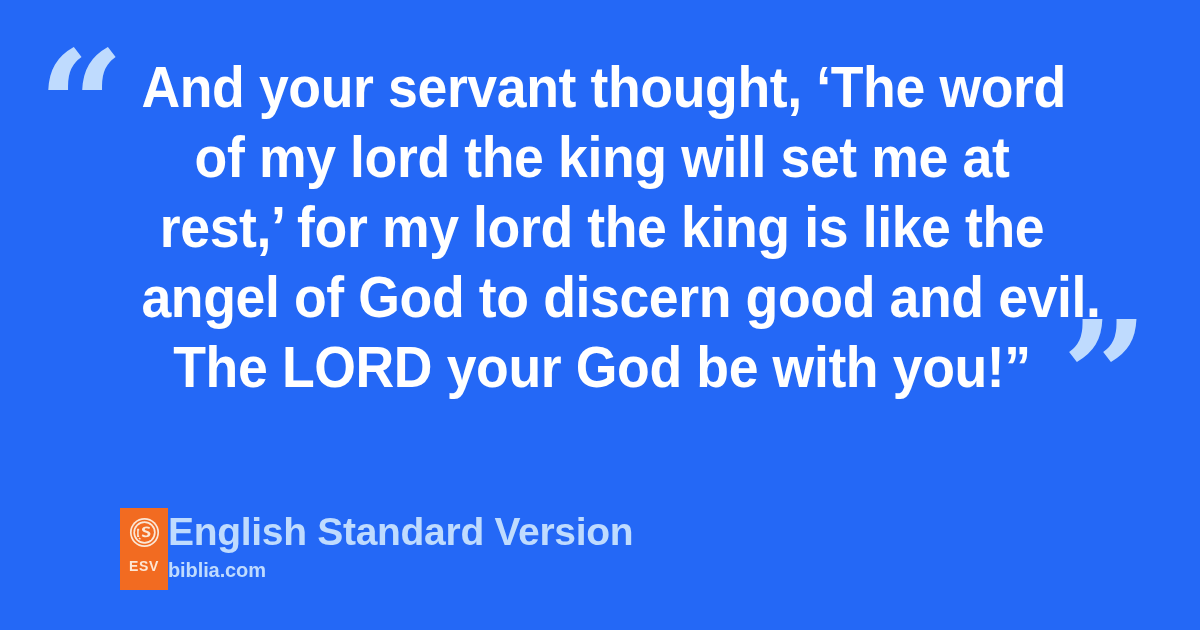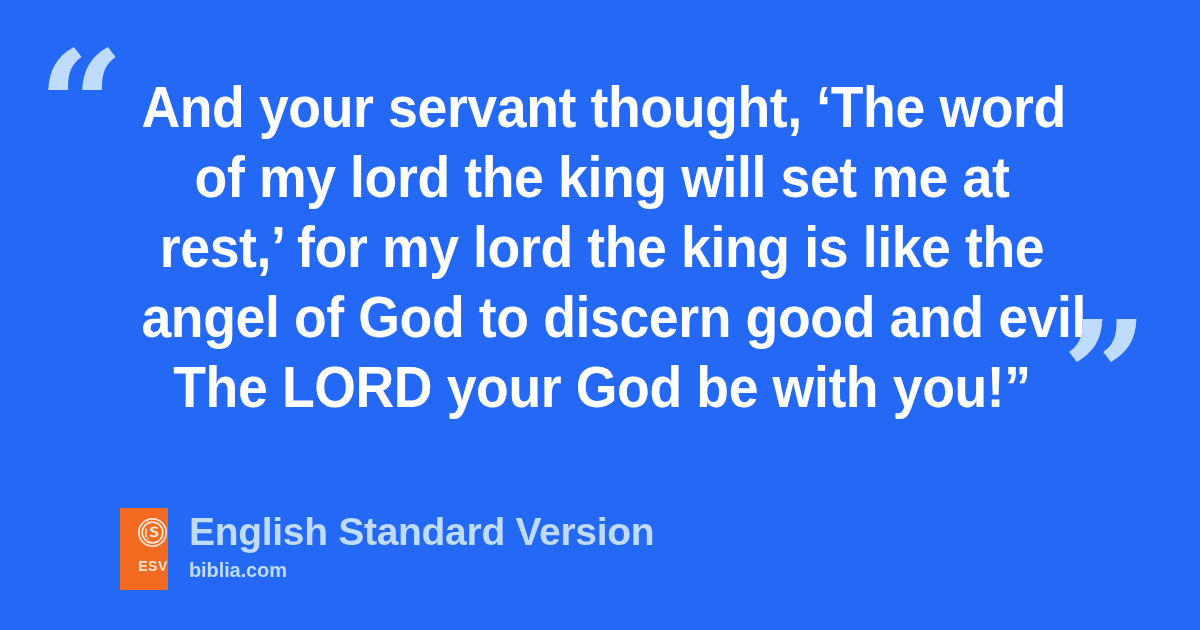--- a/index.html
+++ b/index.html
@@ -48,21 +48,21 @@
 
   #quote-close {
     left: 1062px;
     top: 248px;
     font-size: 150px;
   }
 
   #quote-lines {
     position: absolute;
     left: 112px;
-    top: 20px;
+    top: 0;
     width: 980px;
     text-align: center;
   }
 
   .quote-line {
     display: block;
     color: #FFFFFF;
     font-family: "Liberation Sans Narrow", "Liberation Sans", sans-serif;
     font-weight: 700;
     font-size: 57px;
@@ -82,21 +82,21 @@
     flex-direction: row;
     align-items: flex-start;
   }
 
   #esv-logo {
     width: 48px;
     height: 82px;
     background: #F26B21;
     display: flex;
     flex-direction: column;
-    align-items: flex-end;
+    align-items: center;
     justify-content: flex-start;
     flex: 0 0 auto;
     padding-top: 9px;
     box-sizing: border-box;
   }
 
   #esv-seal {
     width: 31px;
     height: 31px;
     display: block;
@@ -106,21 +106,20 @@
     margin-top: 11px;
     color: #FDE6D4;
     font-family: "Liberation Sans", sans-serif;
     font-weight: 700;
     font-size: 14px;
     letter-spacing: 0.6px;
     line-height: 1;
   }
 
   #attribution-text {
-    margin-left: 21px;
     display: flex;
     flex-direction: column;
     justify-content: flex-start;
     padding-top: 2px;
   }
 
   #version-name {
     color: #BFDBFE;
     font-family: "Liberation Sans", sans-serif;
     font-weight: 700;

